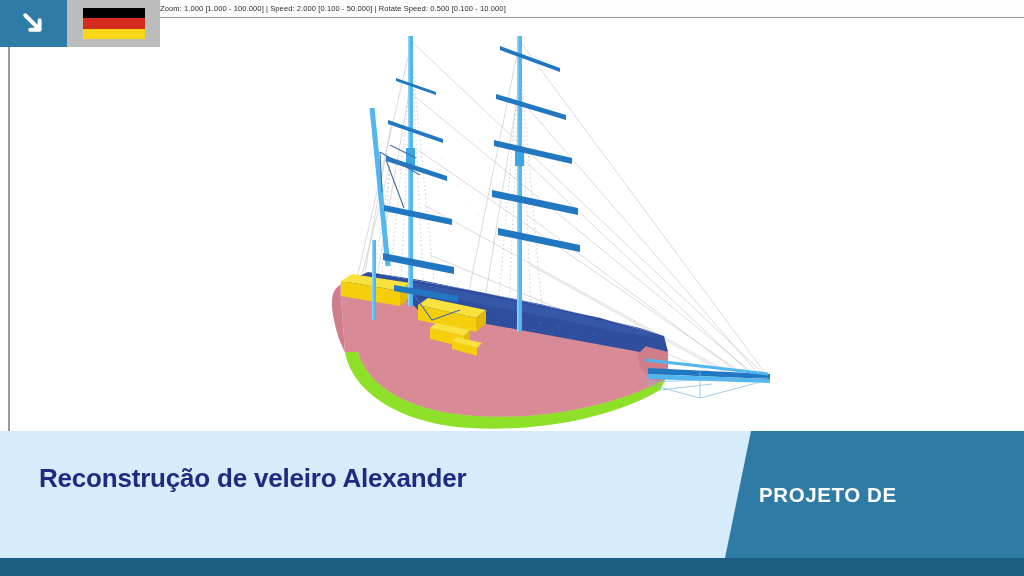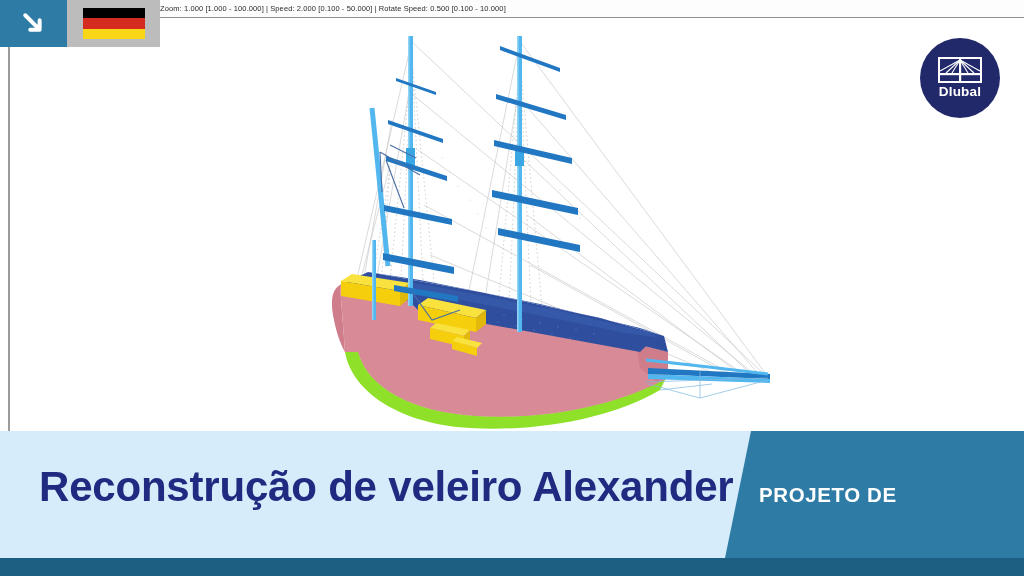--- a/index.html
+++ b/index.html
@@ -62,21 +62,21 @@
   
   .ship-svg{position:absolute;left:0;top:0;width:1024px;height:431px;}
 
   
   .banner{
     position:absolute;left:0;top:431px;width:1024px;height:127px;
     background:#d6ecfa;overflow:hidden;
   }
   .banner-title{
     position:absolute;left:39px;top:32px;
-    font-size:42px;font-weight:bold;color:#1f2a80;
+    font-size:26px;font-weight:bold;color:#1f2a80;
     font-family:"Liberation Sans", sans-serif;
     letter-spacing:-.2px;white-space:nowrap;
   }
   .banner-wedge{
     position:absolute;right:0;top:0;width:320px;height:127px;
     background:#2e7ca6;
     clip-path:polygon(47px 0, 320px 0, 320px 127px, 21px 127px);
   }
   .banner-tag{
     position:absolute;right:0;top:0;width:320px;height:127px;
@@ -287,36 +287,20 @@
   </div>
 
   <div class="flag-box">
     <div class="flag">
       <span style="background:#000000"></span>
       <span style="background:#d52b1e"></span>
       <span style="background:#f9d616"></span>
     </div>
   </div>
 
-  <div class="logo-badge">
-    <svg class="logo-mark" viewBox="0 0 44 26">
-      <rect x="1" y="1" width="42" height="24" fill="none" stroke="#ffffff" stroke-width="2"></rect>
-      <rect x="1" y="16" width="42" height="2.2" fill="#ffffff"></rect>
-      <g stroke="#ffffff" stroke-width="1.1" fill="none">
-        <path d="M22 3 L8 16"></path>
-        <path d="M22 3 L14 16"></path>
-        <path d="M22 3 L30 16"></path>
-        <path d="M22 3 L36 16"></path>
-        <path d="M22 3 L42 14"></path>
-        <path d="M22 3 L2 14"></path>
-      </g>
-      <rect x="21" y="2" width="2.2" height="23" fill="#ffffff"></rect>
-    </svg>
-    <div class="logo-word">Dlubal</div>
-  </div>
 
   <div class="banner">
     <div class="banner-title">Reconstrução de veleiro Alexander</div>
     <div class="banner-wedge"></div>
     <div class="banner-tag">
       <div class="banner-tag-line">PROJETO DE</div>
     </div>
   </div>
 
   <div class="bottom-bar"></div>

